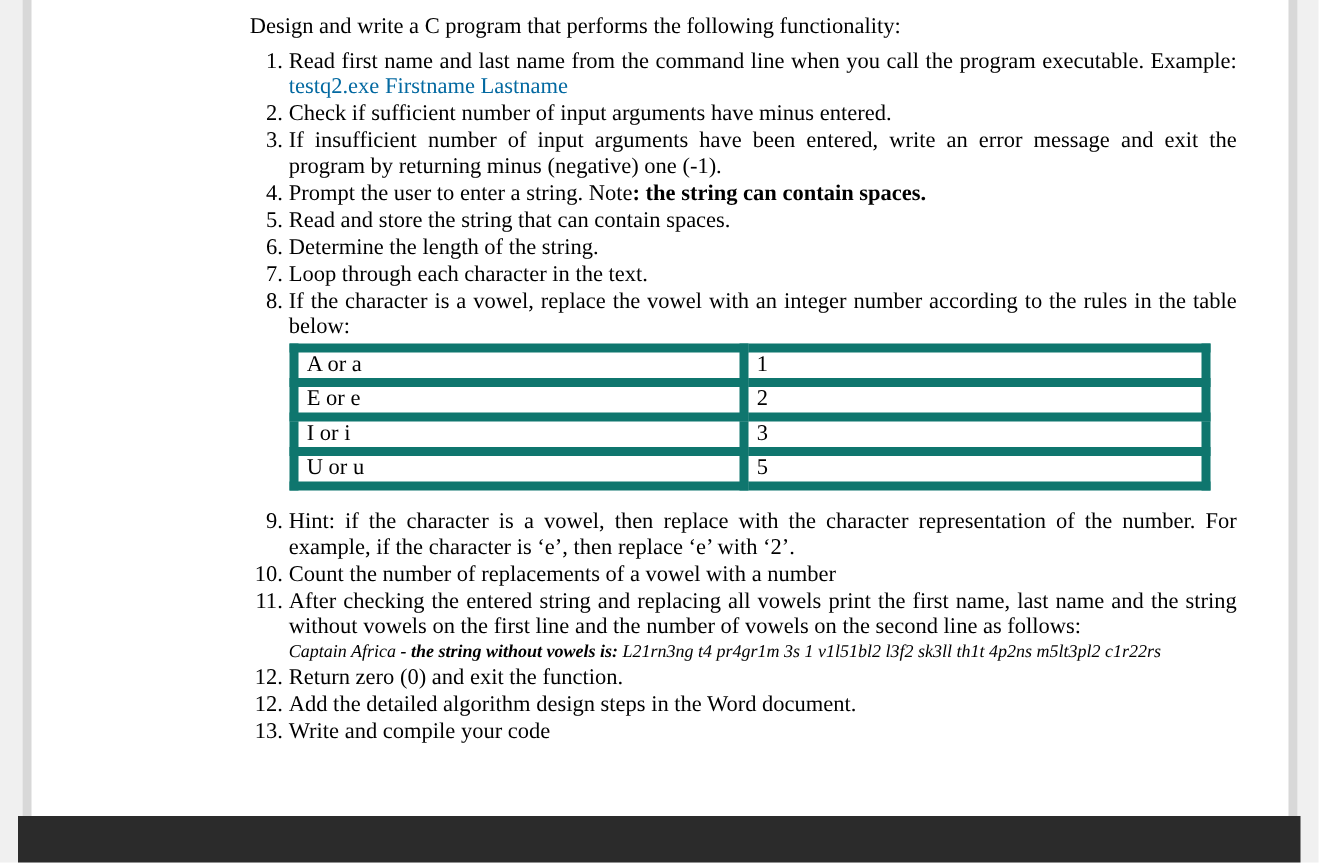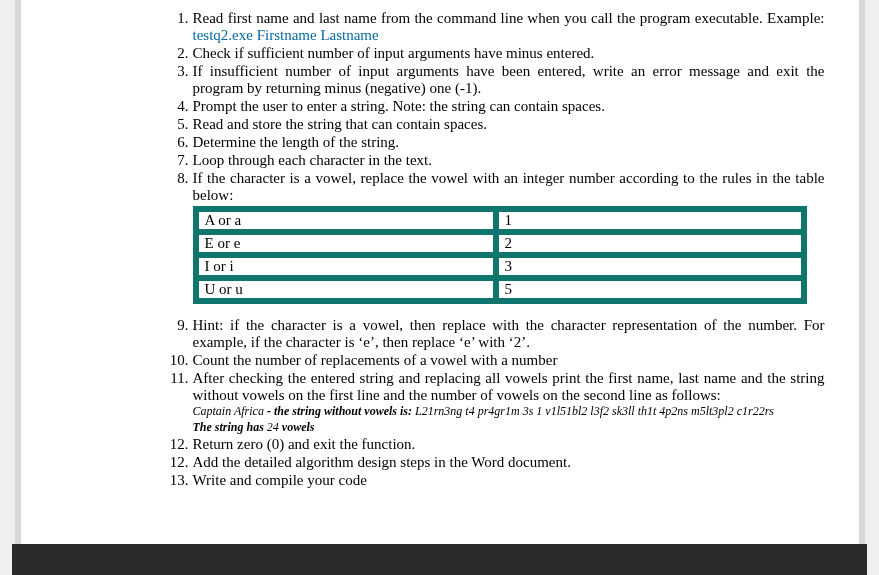--- a/index.html
+++ b/index.html
@@ -54,21 +54,21 @@
     content: counter(item) ".";
     position: absolute;
     left: 0;
     width: 22px;
     text-align: right;
   }
   ol.main-list > li.n12a::before { content: "12."; }
   ol.main-list > li.n12b::before { content: "12."; }
   ol.main-list > li.n13::before { content: "13."; }
   .red { color: #0369a1; }
-  .bold { font-weight: normal; }
+  .bold { font-weight: bold; }
   .italic { font-style: italic; }
   .boldital { font-weight: bold; font-style: italic; }
   table.vowel-table {
     border-collapse: collapse;
     margin-left: 0;
     margin-top: 2px;
     margin-bottom: 2px;
     width: 614px;
     font-size: 15px;
   }
@@ -93,20 +93,21 @@
     background: #2b2b2b;
   }
 </style>
 </head>
 <body>
 
 <div class="page-container">
   <div class="left-edge"></div>
   <div class="right-edge"></div>
 
+  <p class="intro">Design and write a C program that performs the following functionality:</p>
 
   <div class="content-block">
     <ol class="main-list">
       <li>
         <span>Read first name and last name from the command line when you call the program executable. Example: </span><span class="red">testq2.exe Firstname Lastname</span>
       </li>
       <li>Check if sufficient number of input arguments have minus entered.</li>
       <li>If insufficient number of input arguments have been entered, write an error message and exit the program by returning minus (negative) one (-1).</li>
       <li>
         <span>Prompt the user to enter a string. Note</span><span class="bold">: the string can contain spaces.</span>
@@ -138,23 +139,20 @@
           </table>
         <div class="li-spacer"></div>
       </li>
       <li>Hint: if the character is a vowel, then replace with the character representation of the number. For example, if the character is ‘e’, then replace ‘e’ with ‘2’.</li>
       <li>Count the number of replacements of a vowel with a number</li>
       <li>
         <span>After checking the entered string and replacing all vowels print the first name, last name and the string without vowels on the first line and the number of vowels on the second line as follows:</span>
         <div class="output-line">
           <span class="italic">Captain Africa </span><span class="boldital">- the string without vowels is:</span><span class="italic"> L21rn3ng t4 pr4gr1m 3s 1 v1l51bl2 l3f2 sk3ll th1t 4p2ns m5lt3pl2 c1r22rs</span>
         </div>
-        <div class="output-line">
-          <span class="boldital">The string has </span><span class="italic">24</span><span class="boldital"> vowels</span>
-        </div>
       </li>
       <li class="n12a">Return zero (0) and exit the function.</li>
       <li class="n12b">Add the detailed algorithm design steps in the Word document.</li>
       <li class="n13">Write and compile your code</li>
     </ol>
   </div>
 </div>
 
 <div class="bottom-bar"></div>
 

